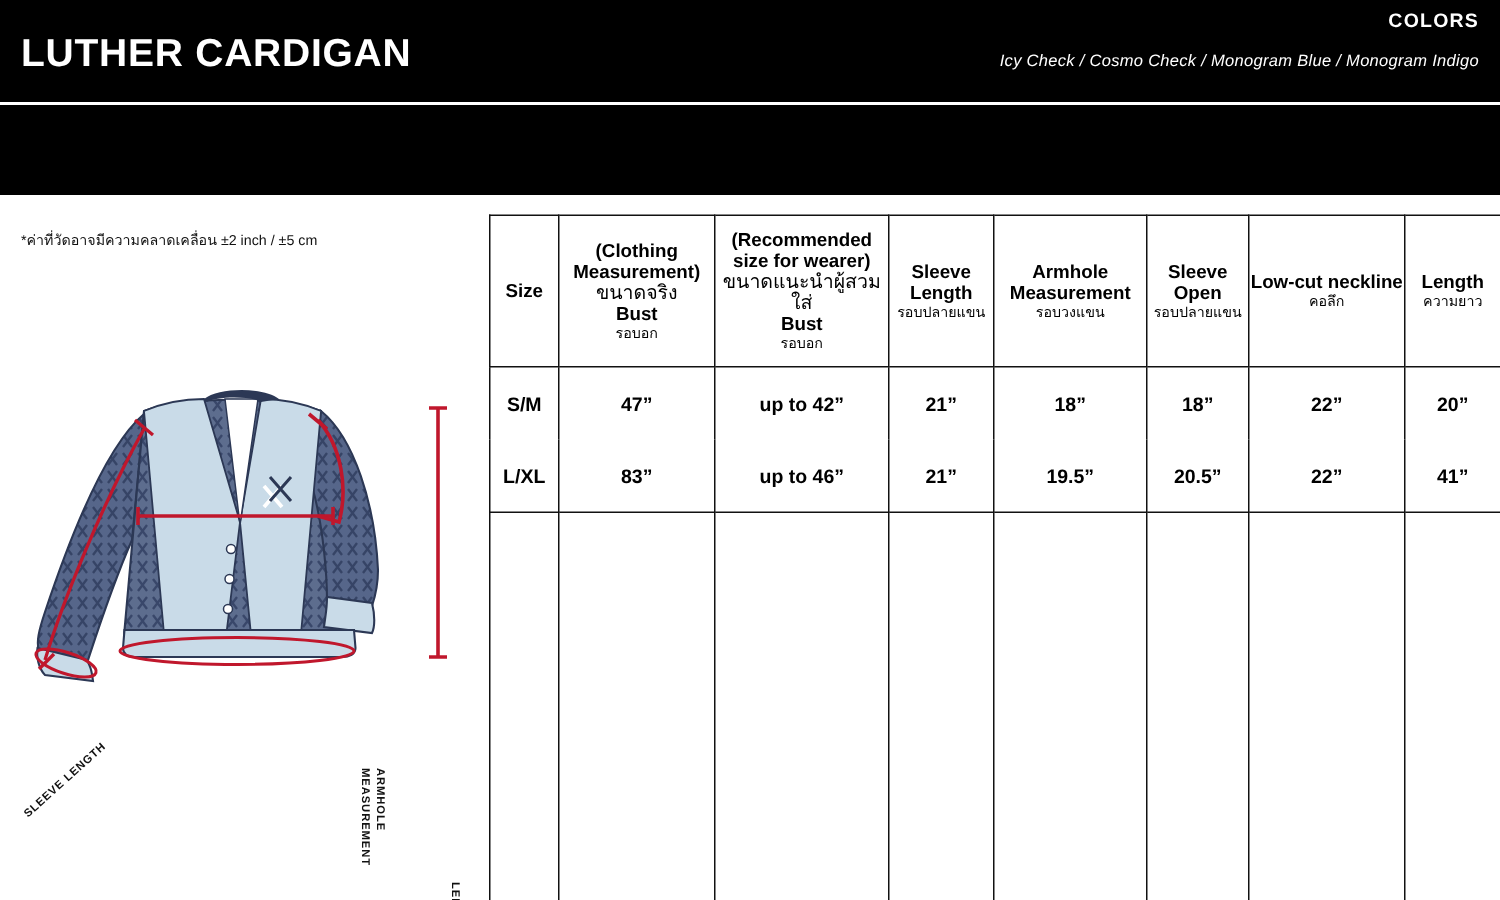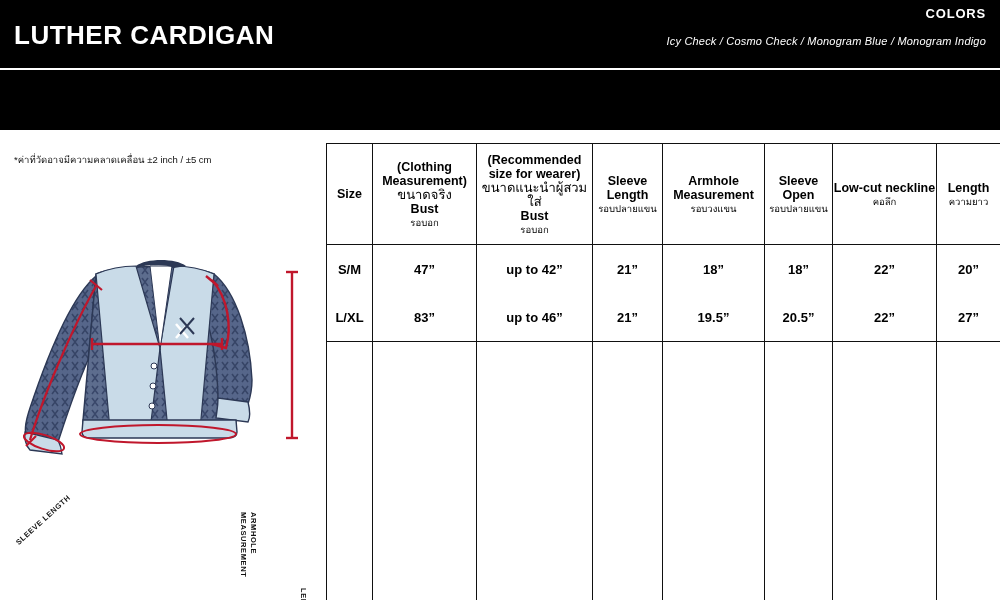--- a/index.html
+++ b/index.html
@@ -316,21 +316,21 @@
       <td>20”</td>
     </tr>
     <tr>
       <td>L/XL</td>
       <td>83”</td>
       <td>up to 46”</td>
       <td>21”</td>
       <td>19.5”</td>
       <td>20.5”</td>
       <td>22”</td>
-      <td>27”</td>
+      <td>41”</td>
     </tr>
   </tbody>
   <tfoot>
     <tr>
       <td></td>
       <td></td>
       <td></td>
       <td></td>
       <td></td>
       <td></td>

